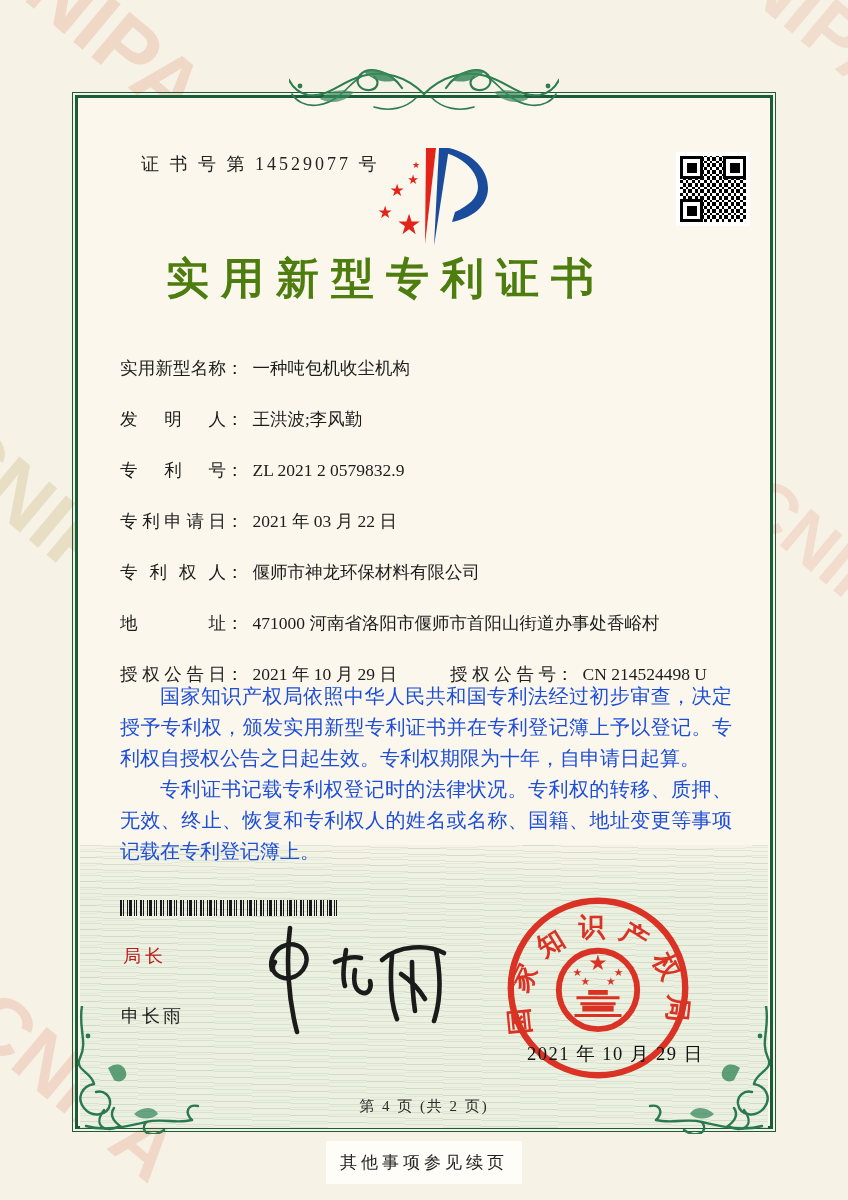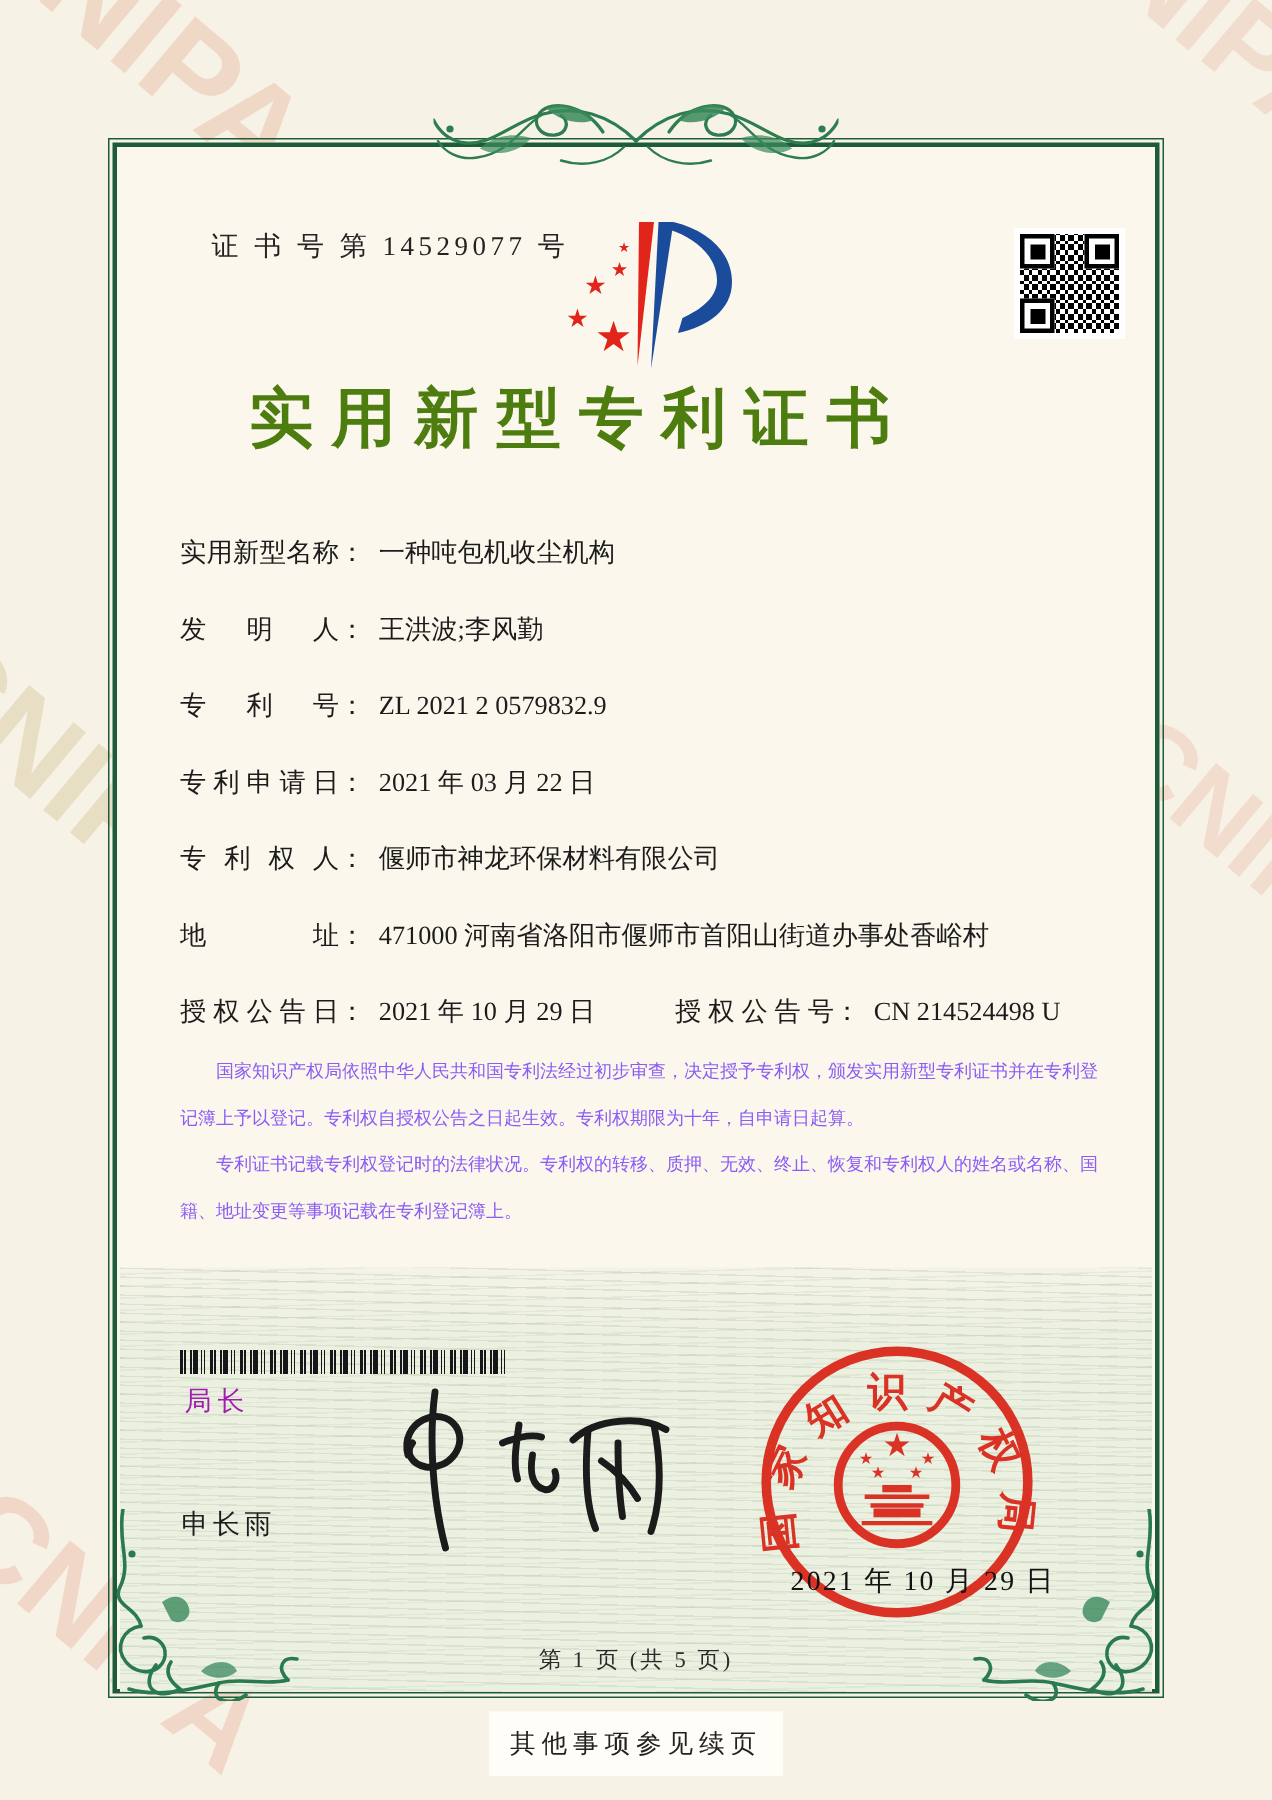--- a/index.html
+++ b/index.html
@@ -48,34 +48,34 @@
 
   .title{position:absolute;left:0;top:250px;width:772px;text-align:center;
          font-size:43px;font-weight:bold;letter-spacing:12px;color:#4d7c0f;}
 
   .fields{position:absolute;left:120px;top:356px;width:612px;color:#1c1c1c;}
   .frow{position:relative;height:22px;margin-bottom:29px;font-size:17.5px;white-space:nowrap;}
   .flabel{display:inline-block;width:106px;text-align:justify;text-align-last:justify;}
   .fcolon{display:inline-block;margin-right:9px;}
   .grant{position:absolute;left:330px;top:0;white-space:nowrap;}
 
-  .body-text{position:absolute;left:120px;top:699px;width:612px;font-size:12px;
-             line-height:31px;color:#8b5cf6;text-align:justify;}
+  .body-text{position:absolute;left:120px;top:681px;width:612px;font-size:20px;
+             line-height:31px;color:#1d4ed8;text-align:justify;}
   .body-text p{margin:0;text-indent:2em;}
 
   .barcode{position:absolute;left:120px;top:900px;width:218px;height:16px;
     background:repeating-linear-gradient(90deg,
       #15151a 0 2px, transparent 2px 3px,
       #15151a 3px 4px, transparent 4px 7px,
       #15151a 7px 8px, transparent 8px 9px,
       #15151a 9px 12px, transparent 12px 14px,
       #15151a 14px 15px, transparent 15px 16px,
       #15151a 16px 17px, transparent 17px 20px);}
 
-  .signer-title{position:absolute;left:123px;top:922px;font-size:18px;letter-spacing:4px;color:#a21caf;
+  .signer-title{position:absolute;left:123px;top:944px;font-size:18px;letter-spacing:4px;color:#b91c1c;
                 font-family:"Liberation Sans","DejaVu Sans",sans-serif;}
   .signer-name{position:absolute;left:121px;top:1004px;font-size:18px;letter-spacing:3px;color:#1d1d1d;
                 font-family:Liberation Serif, serif;}
   .signature{position:absolute;left:250px;top:918px;width:200px;height:128px;}
 
   .seal{position:absolute;left:500px;top:890px;width:196px;height:196px;opacity:.94;}
   .seal-date{position:absolute;left:527px;top:1041px;font-size:18.5px;letter-spacing:1.5px;color:#121212;white-space:nowrap;}
 
   .pagenum{position:absolute;left:0;top:1097px;width:848px;text-align:center;font-size:15px;
            letter-spacing:2px;color:#2a2a2a;}
@@ -235,17 +235,17 @@
         <line x1="78" y1="110" x2="122" y2="110"></line>
         <rect x="90" y="102" width="20" height="5" stroke="none"></rect>
         <line x1="82" y1="116" x2="118" y2="116"></line>
         <rect x="84" y="118" width="32" height="6" stroke="none"></rect>
         <line x1="76" y1="128" x2="124" y2="128"></line>
       </g>
     </g>
   </svg>
   <div class="seal-date">2021 年 10 月 29 日</div>
 
-  <div class="pagenum">第 1 页 (共 5 页)</div>
+  <div class="pagenum">第 4 页 (共 2 页)</div>
 
   <div class="footnote">其他事项参见续页</div>
 
 </div>
 
 </body></html>

